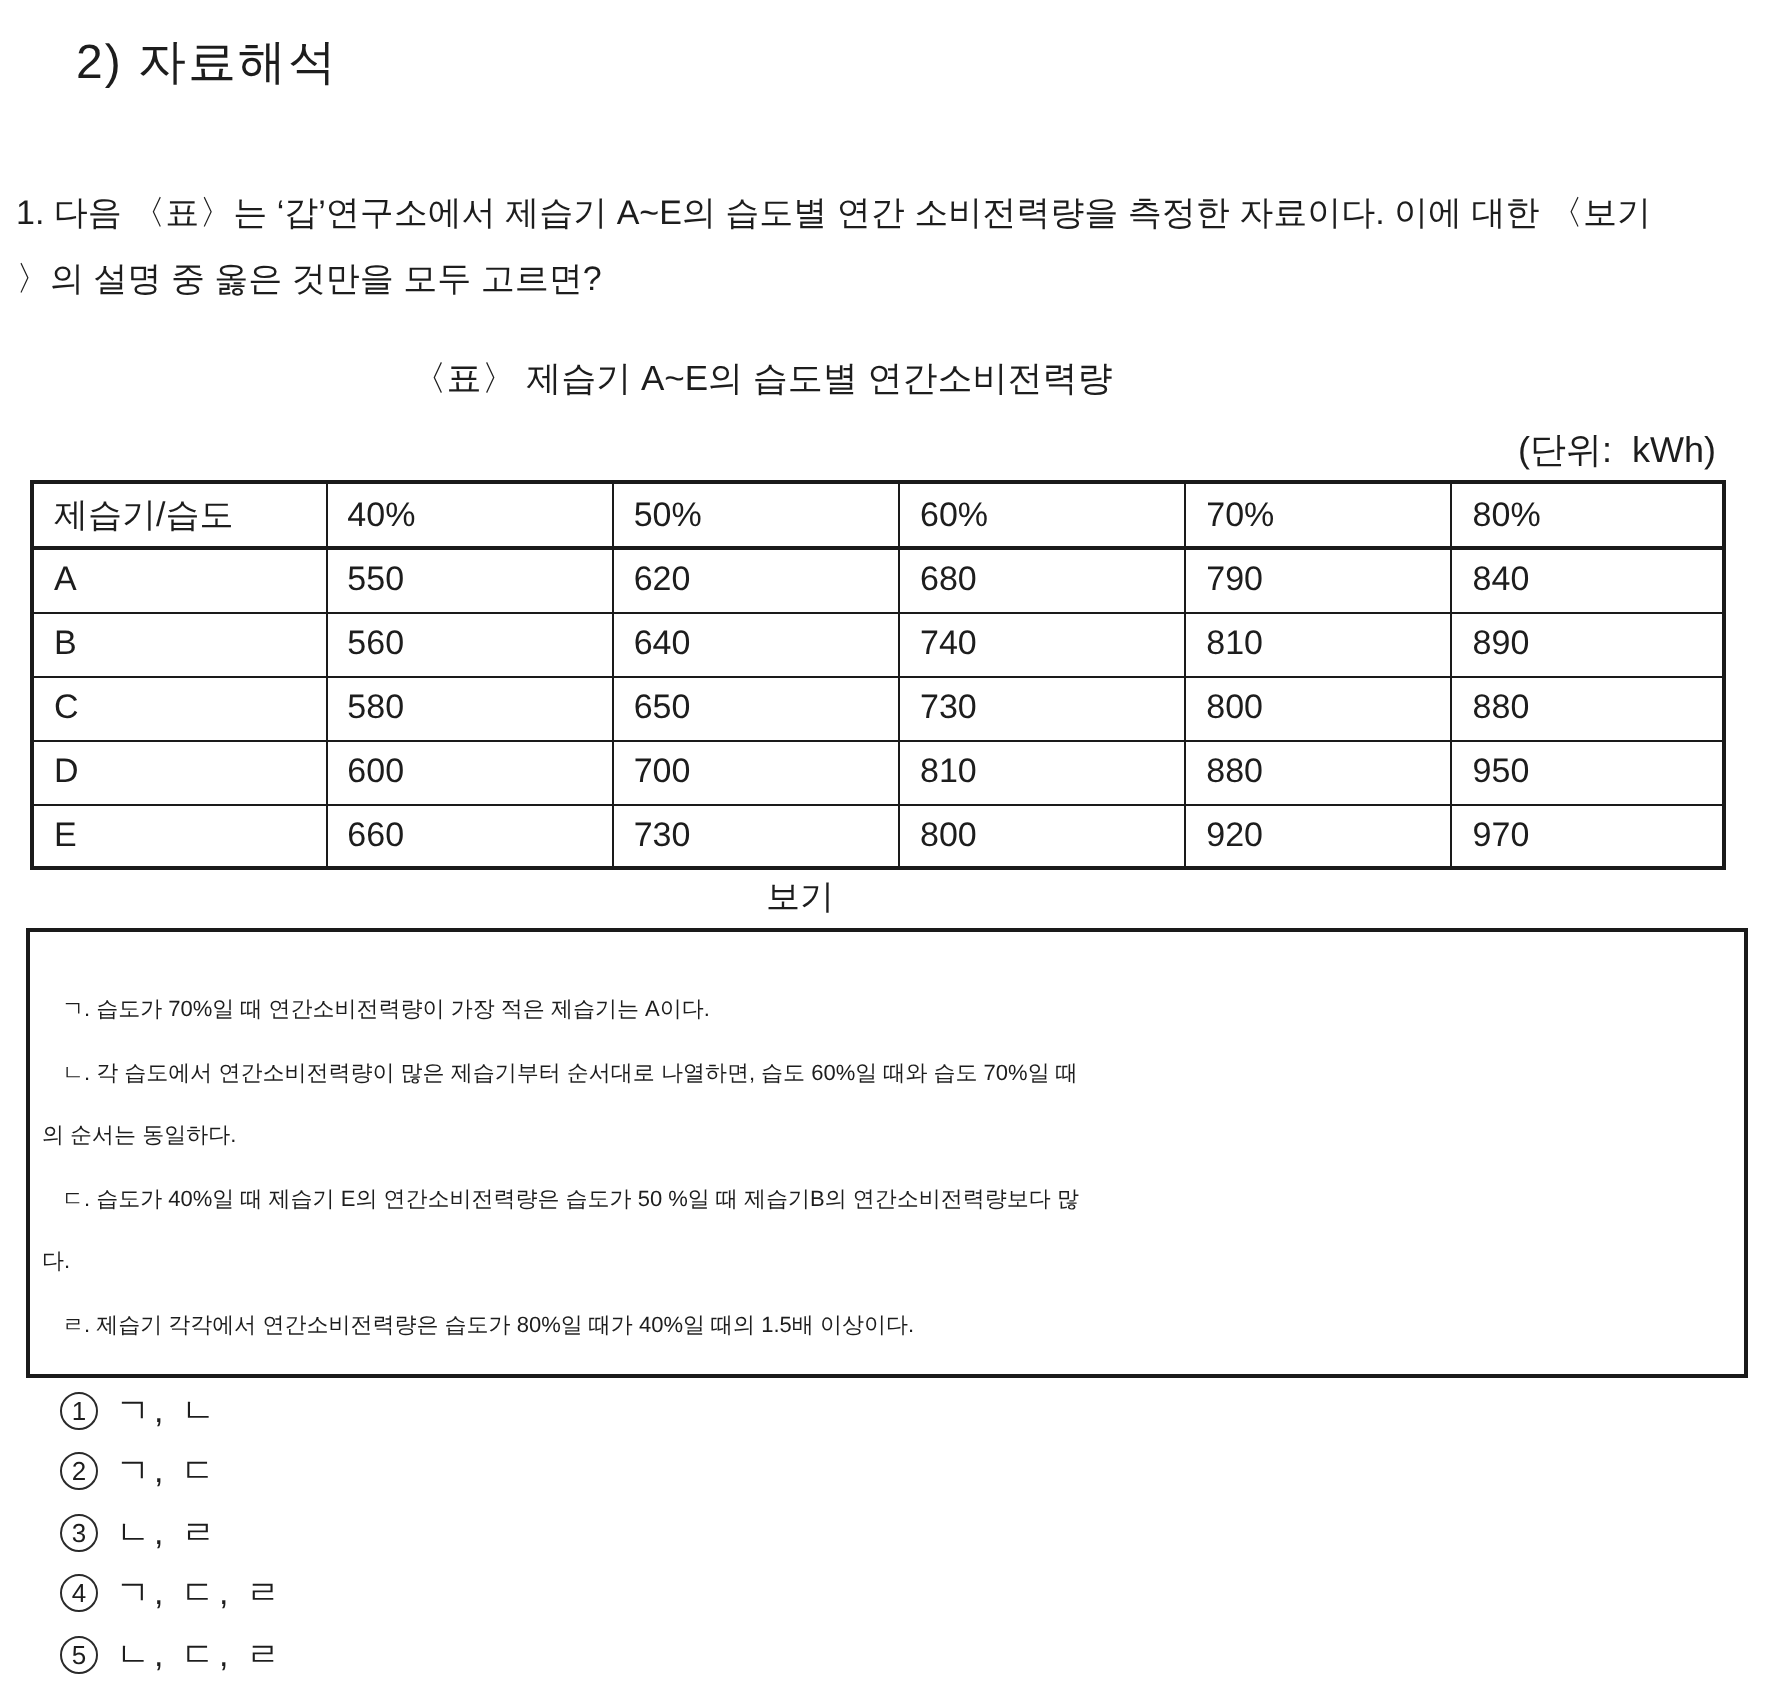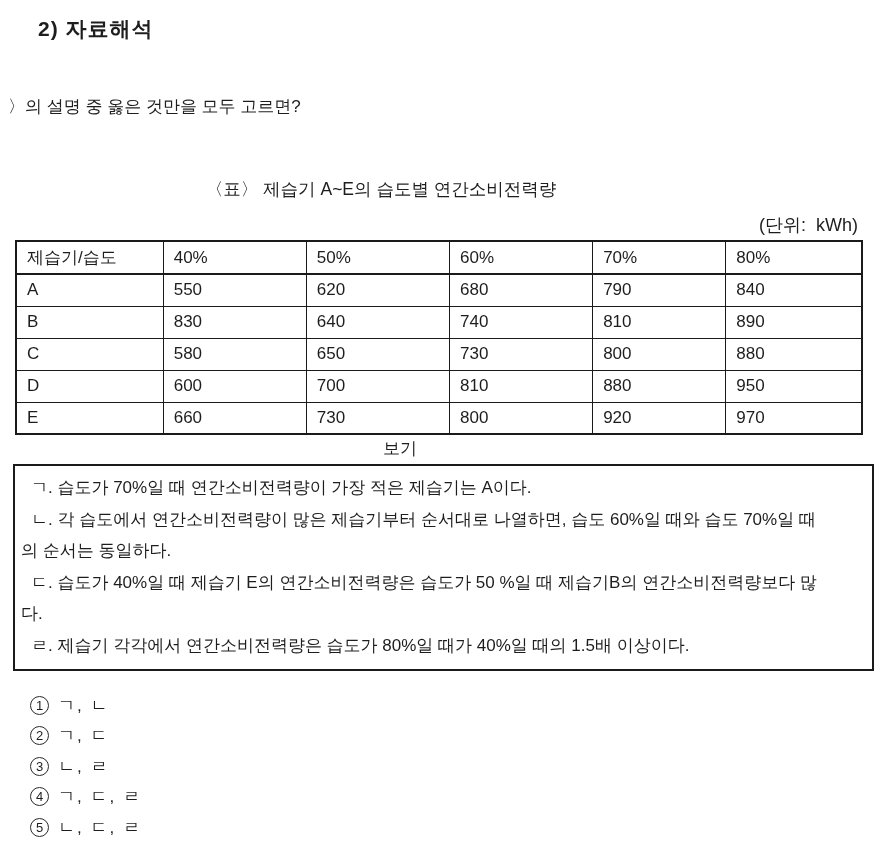--- a/index.html
+++ b/index.html
@@ -6,21 +6,21 @@
   html, body {
     width: 886px; height: 850px;
     background: #ffffff;
     color: #1d1d1d;
     font-family: "Liberation Sans", "DejaVu Sans", sans-serif;
   }
   .page { position: relative; width: 886px; height: 850px; overflow: hidden; }
 
   .section-heading {
     position: absolute; top: 15px; left: 38px;
-    font-size: 21px; letter-spacing: 1px; font-weight: bold;
+    font-size: 24px; letter-spacing: 1px;
   }
 
   .question {
     position: absolute; top: 90px; left: 8px; right: 6px;
     font-size: 17px; line-height: 33px;
   }
 
   .table-title {
     position: absolute; top: 177px; left: 0; width: 762px;
     text-align: center; font-size: 17.5px;
@@ -51,22 +51,22 @@
   .col-3 { width: 143px; } .col-4 { width: 133px; } .col-5 { width: 136px; }
 
   .bogi-label {
     position: absolute; top: 437px; left: 0; width: 800px;
     text-align: center; font-size: 17px;
   }
 
   .bogi-box {
     position: absolute; top: 464px; left: 13px; width: 861px;
     border: 2px solid #1a1a1a;
-    padding: 6px 10px 8px 4px;
-    font-size: 17px; line-height: 31.5px;
+    padding: 24px 10px 8px 4px;
+    font-size: 11px; line-height: 31.5px;
   }
   .bogi-line { padding-left: 12px; white-space: pre; }
   .bogi-line.cont { padding-left: 2px; }
 
   .options {
     position: absolute; top: 690px; left: 30px;
     font-size: 17px;
   }
   .option {
     display: flex; align-items: center;
@@ -83,20 +83,21 @@
   .option-text { letter-spacing: 2px; white-space: pre; }
 </style>
 </head>
 <body>
 
 <div class="page">
 
   <div class="section-heading">2) 자료해석</div>
 
   <div class="question">
+    <div>1. 다음 〈표〉는 ‘갑’연구소에서 제습기 A~E의 습도별 연간 소비전력량을 측정한 자료이다. 이에 대한 〈보기</div>
     <div>〉의 설명 중 옳은 것만을 모두 고르면?</div>
   </div>
 
   <div class="table-title">〈표〉 제습기 A~E의 습도별 연간소비전력량</div>
   <div class="unit-label">(단위:  kWh)</div>
 
   <table class="data-table">
     <thead>
       <tr>
         <th class="col-0">제습기/습도</th>
@@ -111,21 +112,21 @@
       <tr>
         <td>A</td>
         <td>550</td>
         <td>620</td>
         <td>680</td>
         <td>790</td>
         <td>840</td>
       </tr>
       <tr>
         <td>B</td>
-        <td>830</td>
+        <td>560</td>
         <td>640</td>
         <td>740</td>
         <td>810</td>
         <td>890</td>
       </tr>
       <tr>
         <td>C</td>
         <td>580</td>
         <td>650</td>
         <td>730</td>

